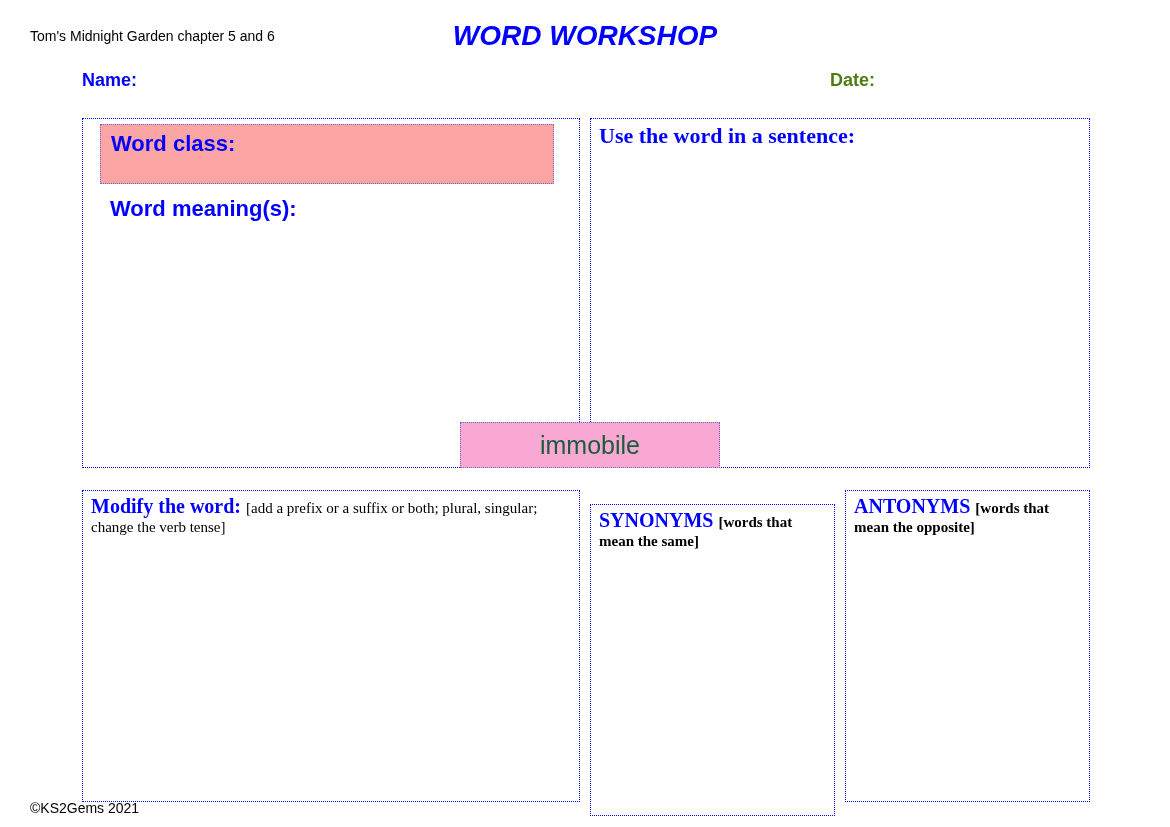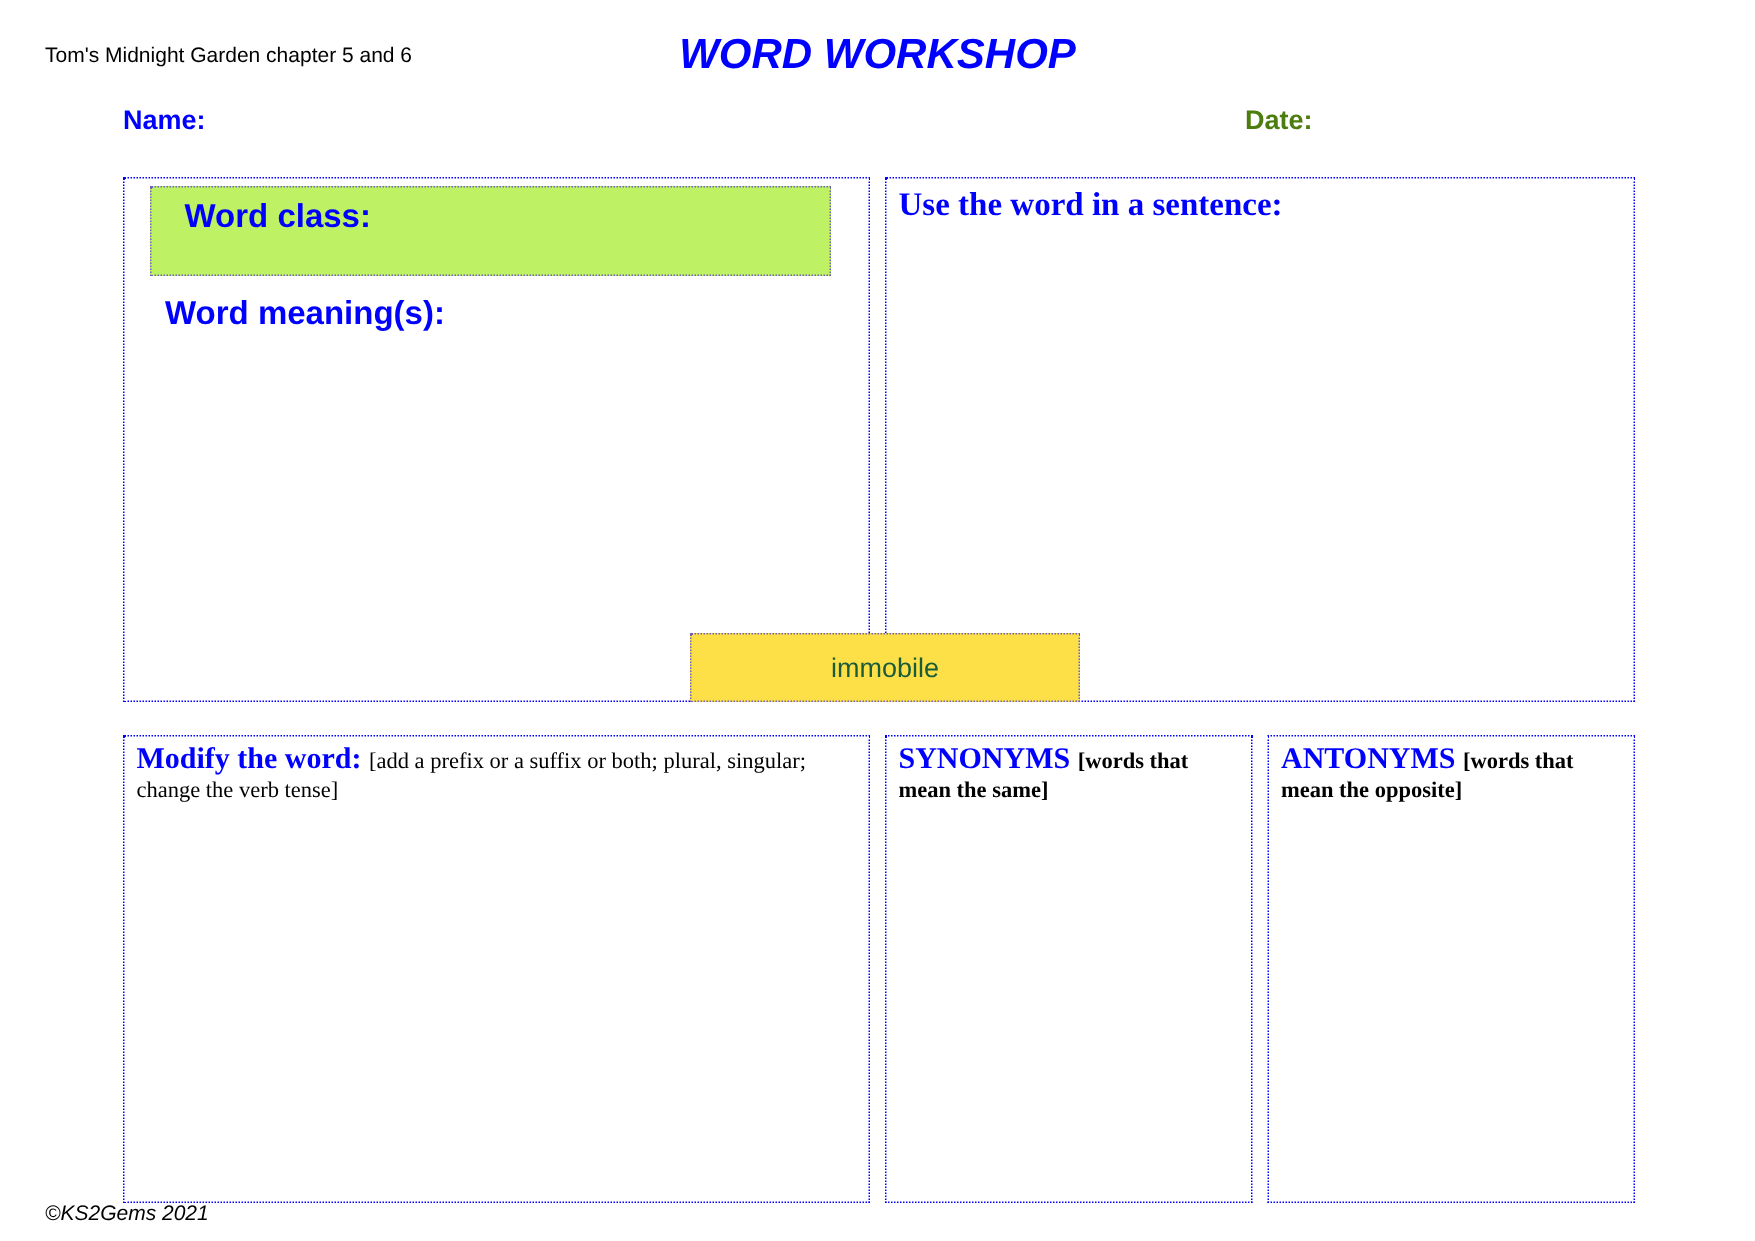--- a/index.html
+++ b/index.html
@@ -63,24 +63,24 @@
     width: 498px;
     height: 350px;
   }
 
   .wordclass-inner {
     position: absolute;
     top: 124px;
     left: 100px;
     width: 454px;
     height: 60px;
-    background: #bef264;
+    background: #fca5a5;
     border: 1px dotted #7060c0;
     box-sizing: border-box;
-    padding: 6px 22px;
+    padding: 6px 10px;
     font-size: 22px;
     font-weight: bold;
     color: #0000ff;
   }
 
   .word-meanings {
     position: absolute;
     top: 196px;
     left: 90px;
     font-size: 22px;
@@ -100,25 +100,25 @@
     font-weight: bold;
     color: #0000ff;
   }
 
   .center-word {
     position: absolute;
     top: 422px;
     left: 460px;
     width: 260px;
     height: 46px;
-    background: #fde047;
+    background: #f9a8d4;
     border: 1px dotted #7060c0;
     box-sizing: border-box;
     text-align: center;
-    font-size: 18px;
+    font-size: 25px;
     color: #1a5c3a;
     line-height: 44px;
   }
 
   .box-modify {
     top: 490px;
     left: 82px;
     width: 498px;
     height: 312px;
   }
@@ -132,40 +132,39 @@
     font-weight: normal;
     color: #000;
   }
   .sub-black-bold {
     font-size: 15px;
     font-weight: bold;
     color: #000;
   }
 
   .box-syn {
-    top: 490px;
+    top: 504px;
     left: 590px;
     width: 245px;
     height: 312px;
   }
   .box-ant {
     top: 490px;
     left: 845px;
     width: 245px;
     height: 312px;
   }
 
   .copyright {
     position: absolute;
     top: 800px;
     left: 30px;
     font-family: Arial, sans-serif;
     font-size: 14px;
     color: #000;
-    font-style: italic;
   }
 </style>
 </head>
 <body>
 
 <div class="chapter">Tom's Midnight Garden chapter 5 and 6</div>
 <div class="title">WORD WORKSHOP</div>
 <div class="name-label">Name:</div>
 <div class="date-label">Date:</div>
 

